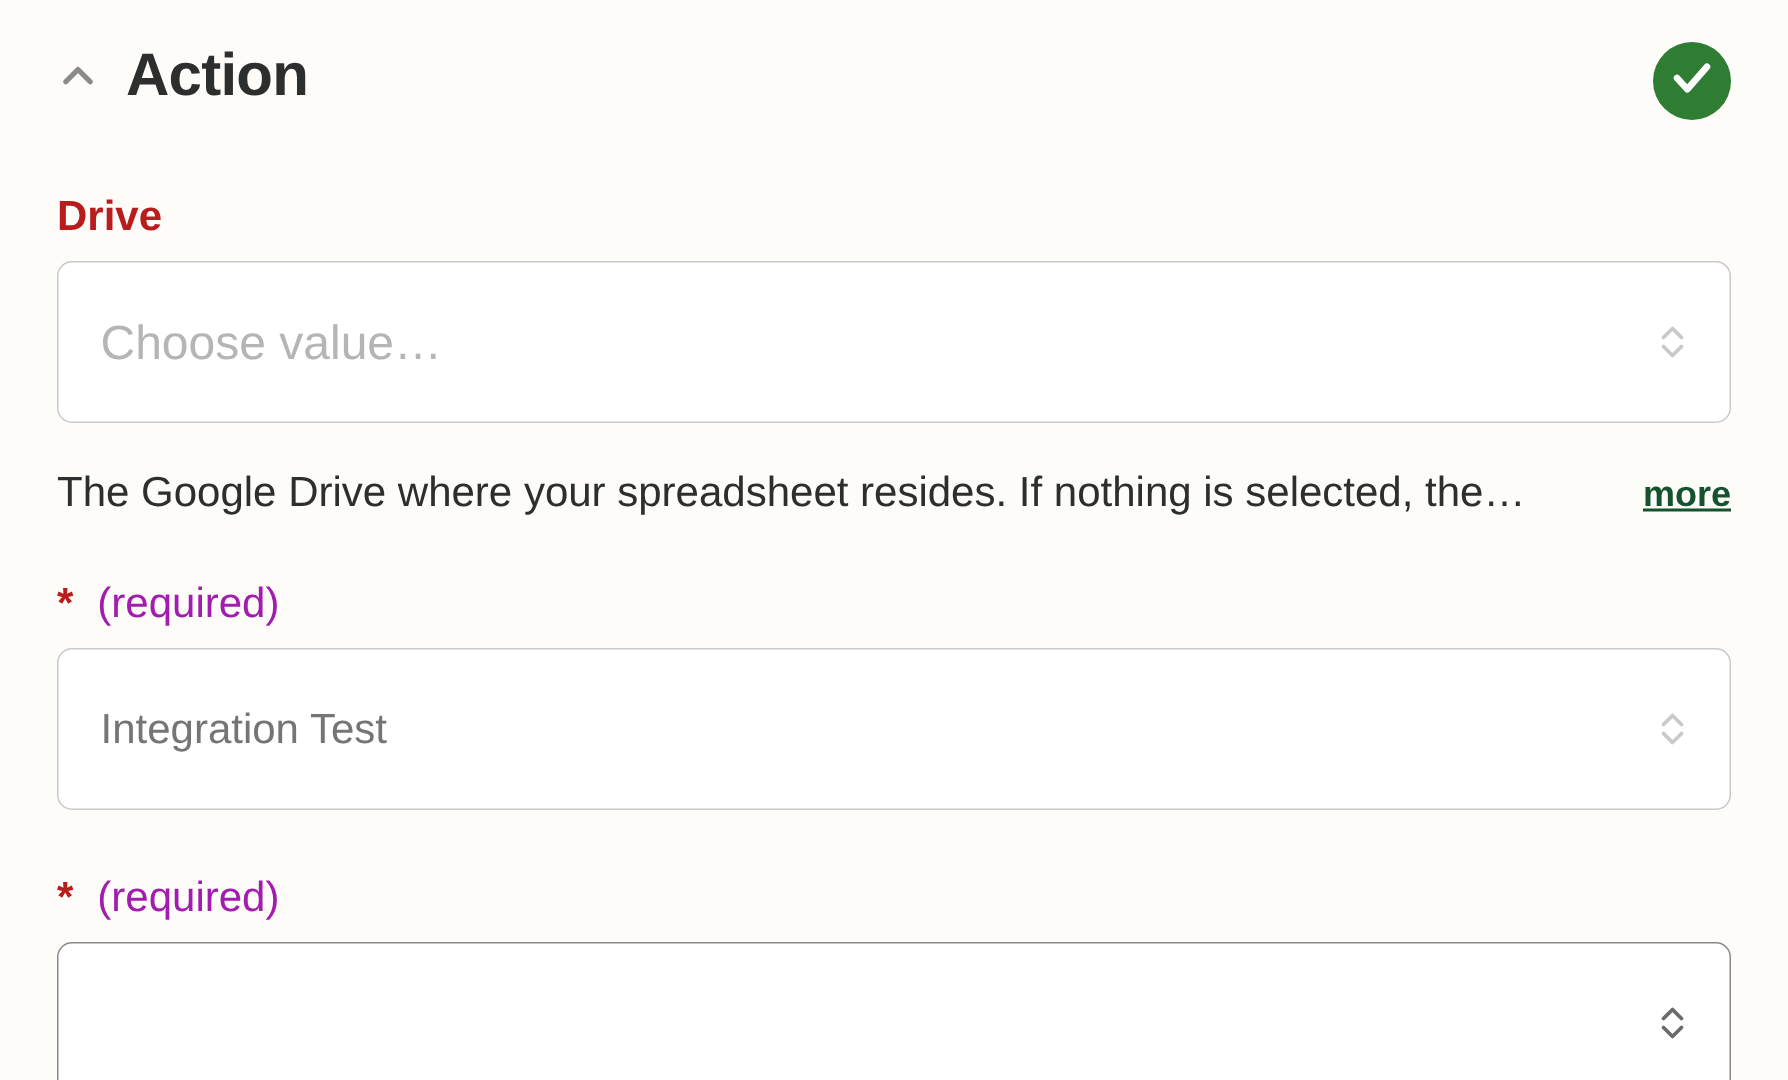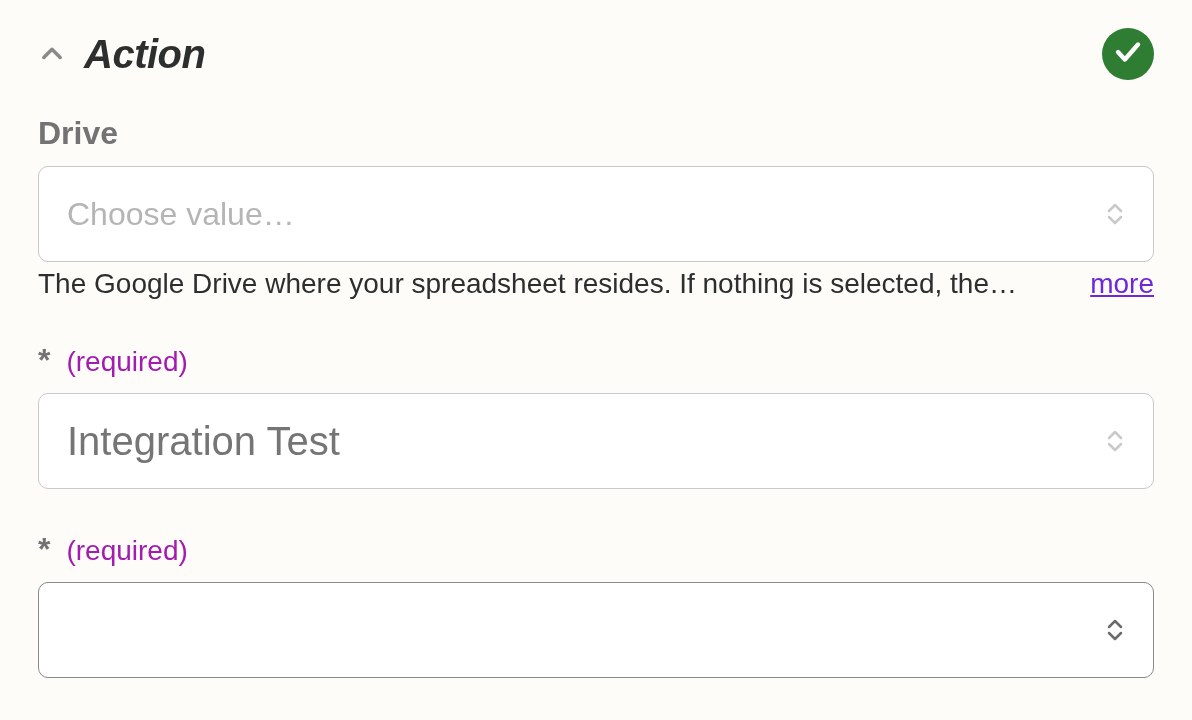--- a/index.html
+++ b/index.html
@@ -12,24 +12,23 @@
       background: #fdfcf9;
       width: 1192px;
       height: 720px;
       padding: 0;
     }
     .container {
       padding: 28px 38px;
     }
     .header {
       display: flex;
-      align-items: center;
+      align-items: flex-start;
       justify-content: space-between;
-      margin-bottom: 35px;
-      font-style: italic;
+      margin-bottom: 48px;
     }
     .header-left {
       display: flex;
       align-items: center;
       gap: 18px;
     }
     .chevron-up {
       display: inline-flex;
       align-items: center;
       justify-content: center;
@@ -52,83 +51,84 @@
     .field-group {
       margin-bottom: 42px;
     }
     .field-label {
       display: flex;
       align-items: baseline;
       gap: 16px;
       margin-bottom: 14px;
     }
     .label-text {
-      font-size: 32px;
+      font-size: 28px;
       font-weight: 700;
-      color: #737373;
+      color: #b91c1c;
     }
     .required-text {
       font-size: 28px;
       font-weight: 400;
       color: #a21caf;
     }
     .select-box {
       width: 100%;
-      height: 96px;
+      height: 108px;
       border: 1.5px solid #c9c9c9;
       border-radius: 10px;
       background: #fff;
       display: flex;
       align-items: center;
       justify-content: space-between;
       padding: 0 28px;
       cursor: pointer;
     }
     .select-box.darker {
       border-color: #8a8a8a;
     }
     .select-value {
-      font-size: 40px;
+      font-size: 28px;
       color: #757575;
       font-weight: 400;
     }
     .select-placeholder {
       font-size: 32px;
       color: #b5b5b5;
       font-weight: 400;
     }
     .select-arrows {
       display: flex;
       flex-direction: column;
       align-items: center;
       gap: 0;
     }
     .helper-row {
       display: flex;
       align-items: baseline;
       justify-content: space-between;
-      margin-top: 6px;
+      margin-top: 30px;
       gap: 24px;
     }
     .helper-text {
       font-size: 28px;
       color: #2d2e2e;
       font-weight: 400;
       overflow: hidden;
       text-overflow: ellipsis;
       white-space: nowrap;
       flex: 1;
     }
     .more-link {
-      font-size: 28px;
-      color: #6d28d9;
+      font-size: 24px;
+      color: #14532d;
       text-decoration: underline;
       cursor: pointer;
       white-space: nowrap;
       flex-shrink: 0;
+      font-weight: bold;
     }
   </style>
 </head>
 <body>
 
 <div class="container">
   <div class="header">
     <div class="header-left">
       <span class="chevron-up">
         <svg width="28" height="28" viewBox="0 0 24 24" fill="none" stroke="#8a8a8a" stroke-width="3" stroke-linecap="round" stroke-linejoin="round">

